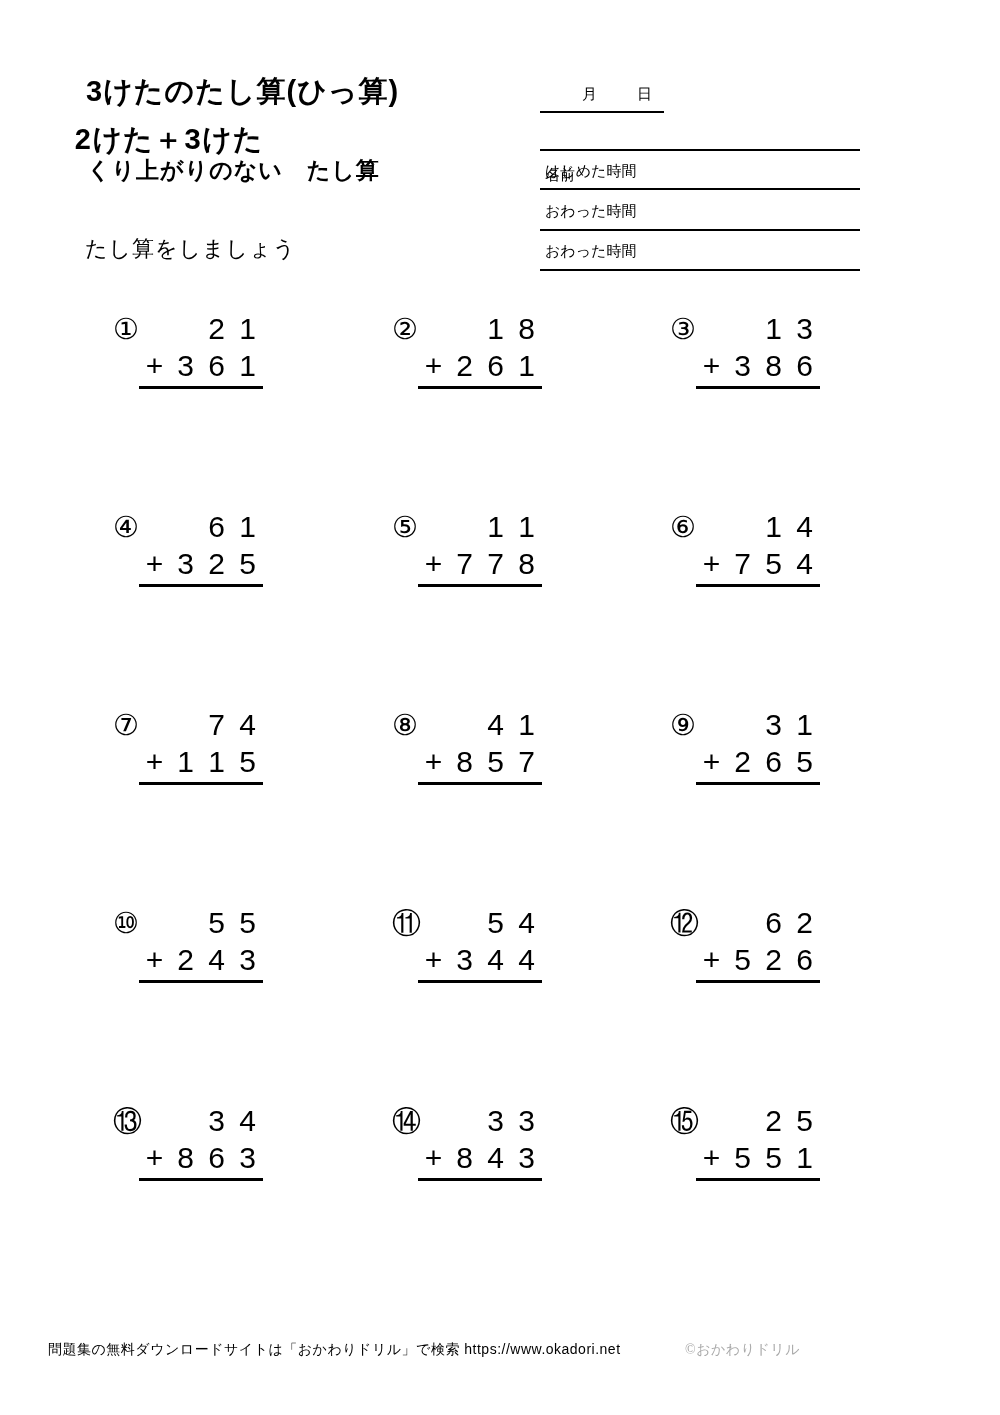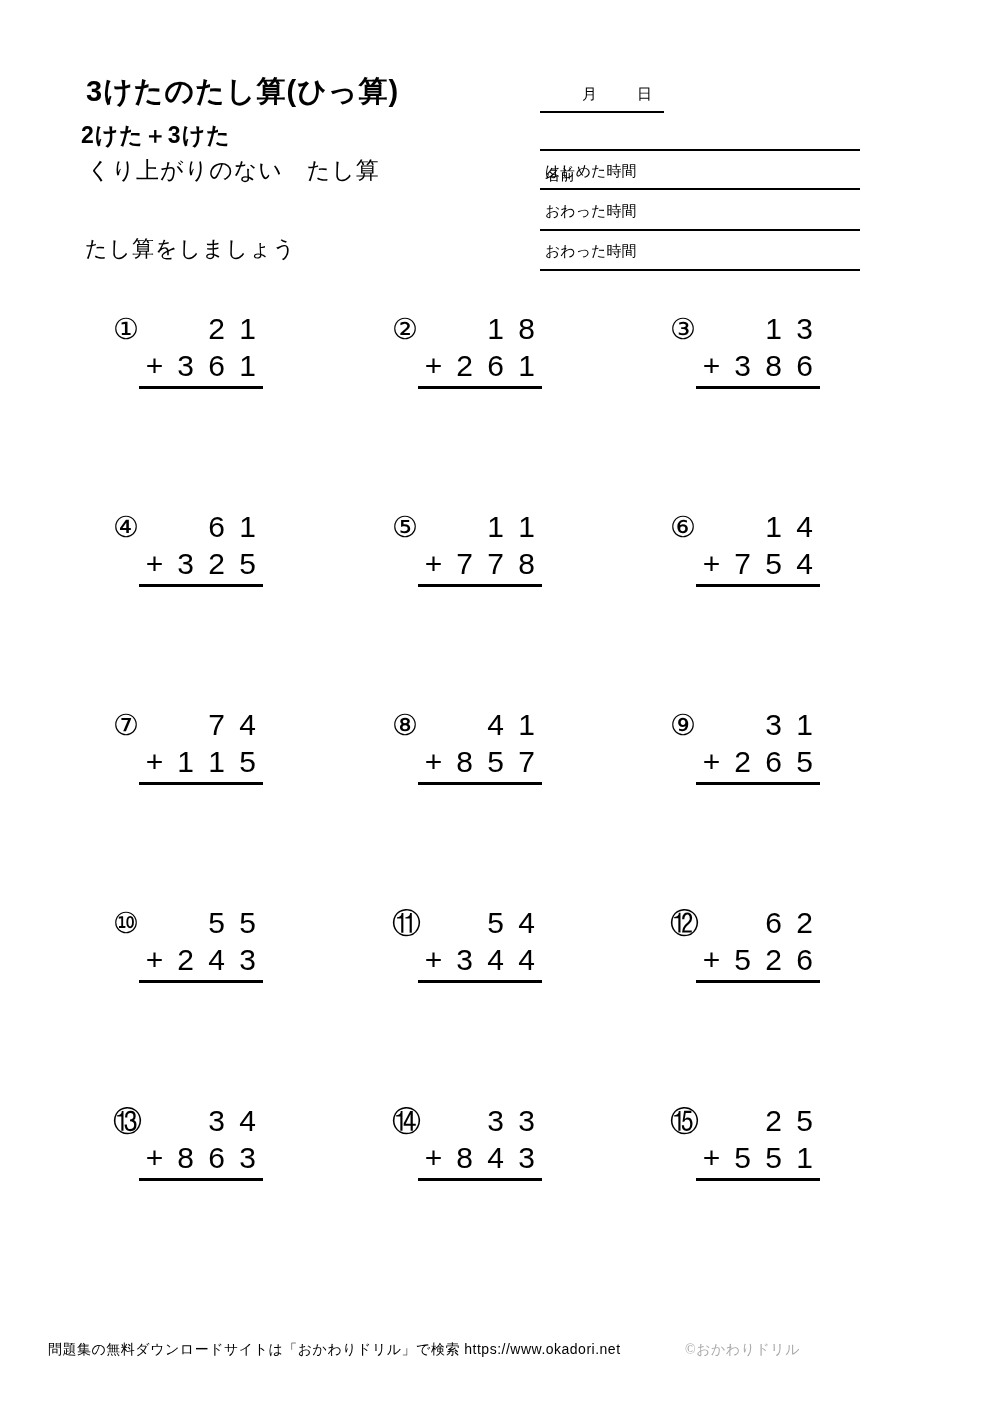--- a/index.html
+++ b/index.html
@@ -15,26 +15,26 @@
     background: #ffffff;
     overflow: hidden;
   }
 
   
   .title {
     position: absolute; left: 86px; top: 72px;
     font-size: 29px; font-weight: bold; letter-spacing: 1px;
   }
   .subtitle-digits {
-    position: absolute; left: 81px; top: 120px;
-    font-size: 23px; font-weight: bold; letter-spacing: 1px;
+    position: absolute; left: 74px; top: 120px;
+    font-size: 29px; font-weight: bold; letter-spacing: 1px; font-family: Liberation Mono, monospace;
   }
   .subtitle-carry {
     position: absolute; left: 87px; top: 155px;
-    font-size: 23px; font-weight: normal; letter-spacing: 1px;
+    font-size: 23px; font-weight: bold; letter-spacing: 1px;
   }
   .instruction {
     position: absolute; left: 85px; top: 234px;
     font-size: 22px; font-weight: normal; letter-spacing: 1px; text-align: center;
   }
 
   
   .info-label { position: absolute; font-size: 15px; }
   .lbl-month { left: 582px; top: 85px; }
   .lbl-day   { left: 637px; top: 85px; }

